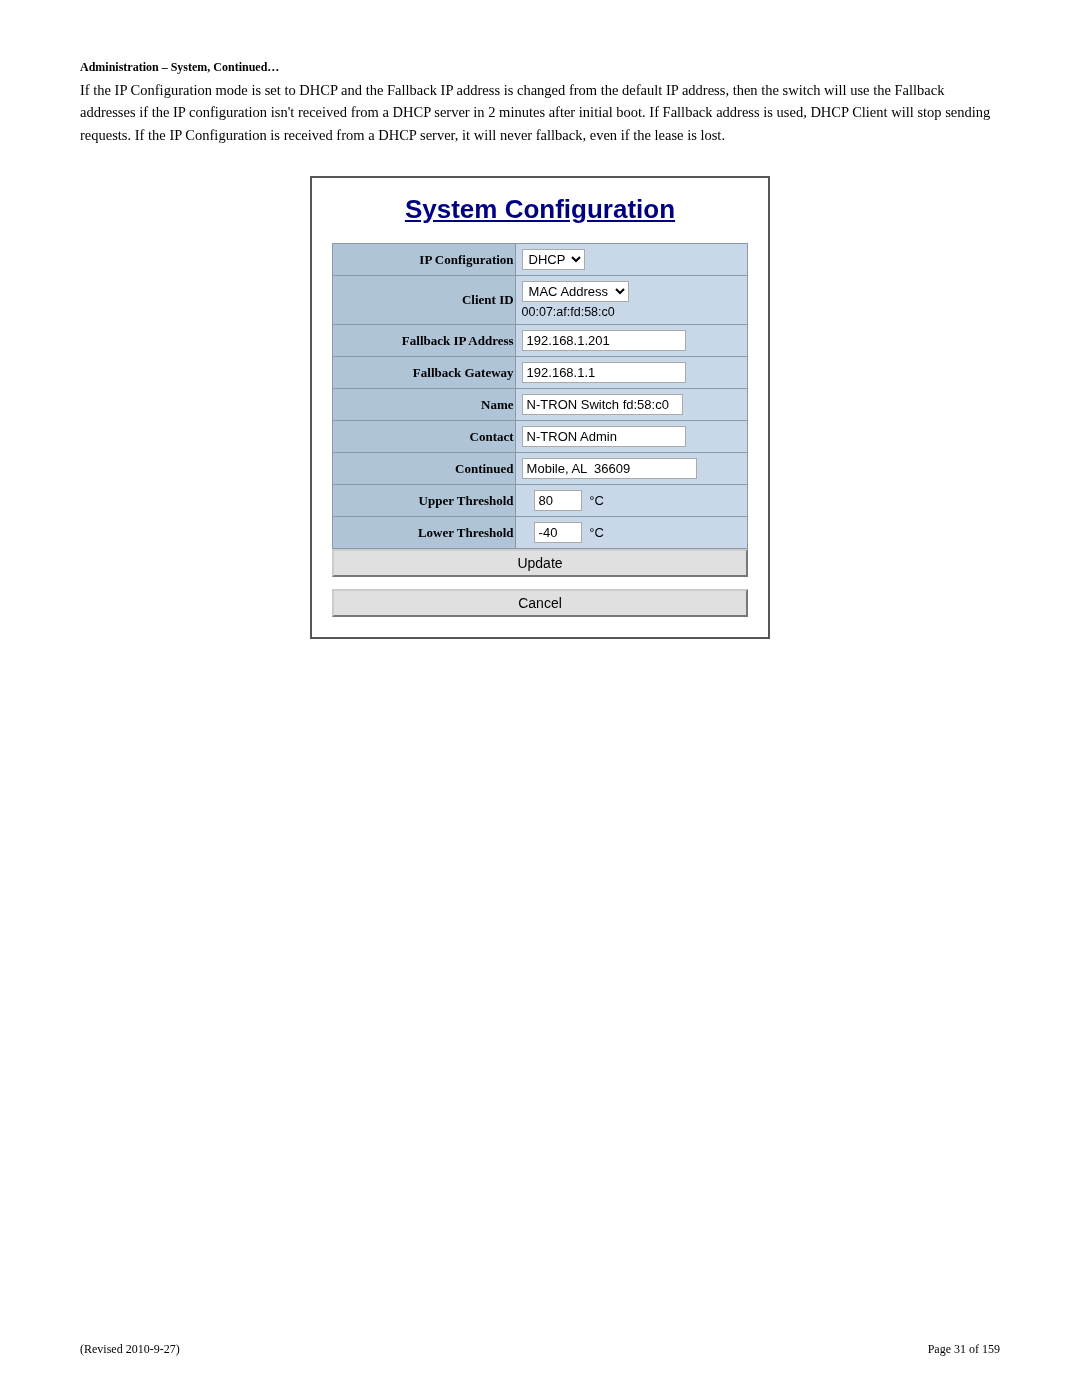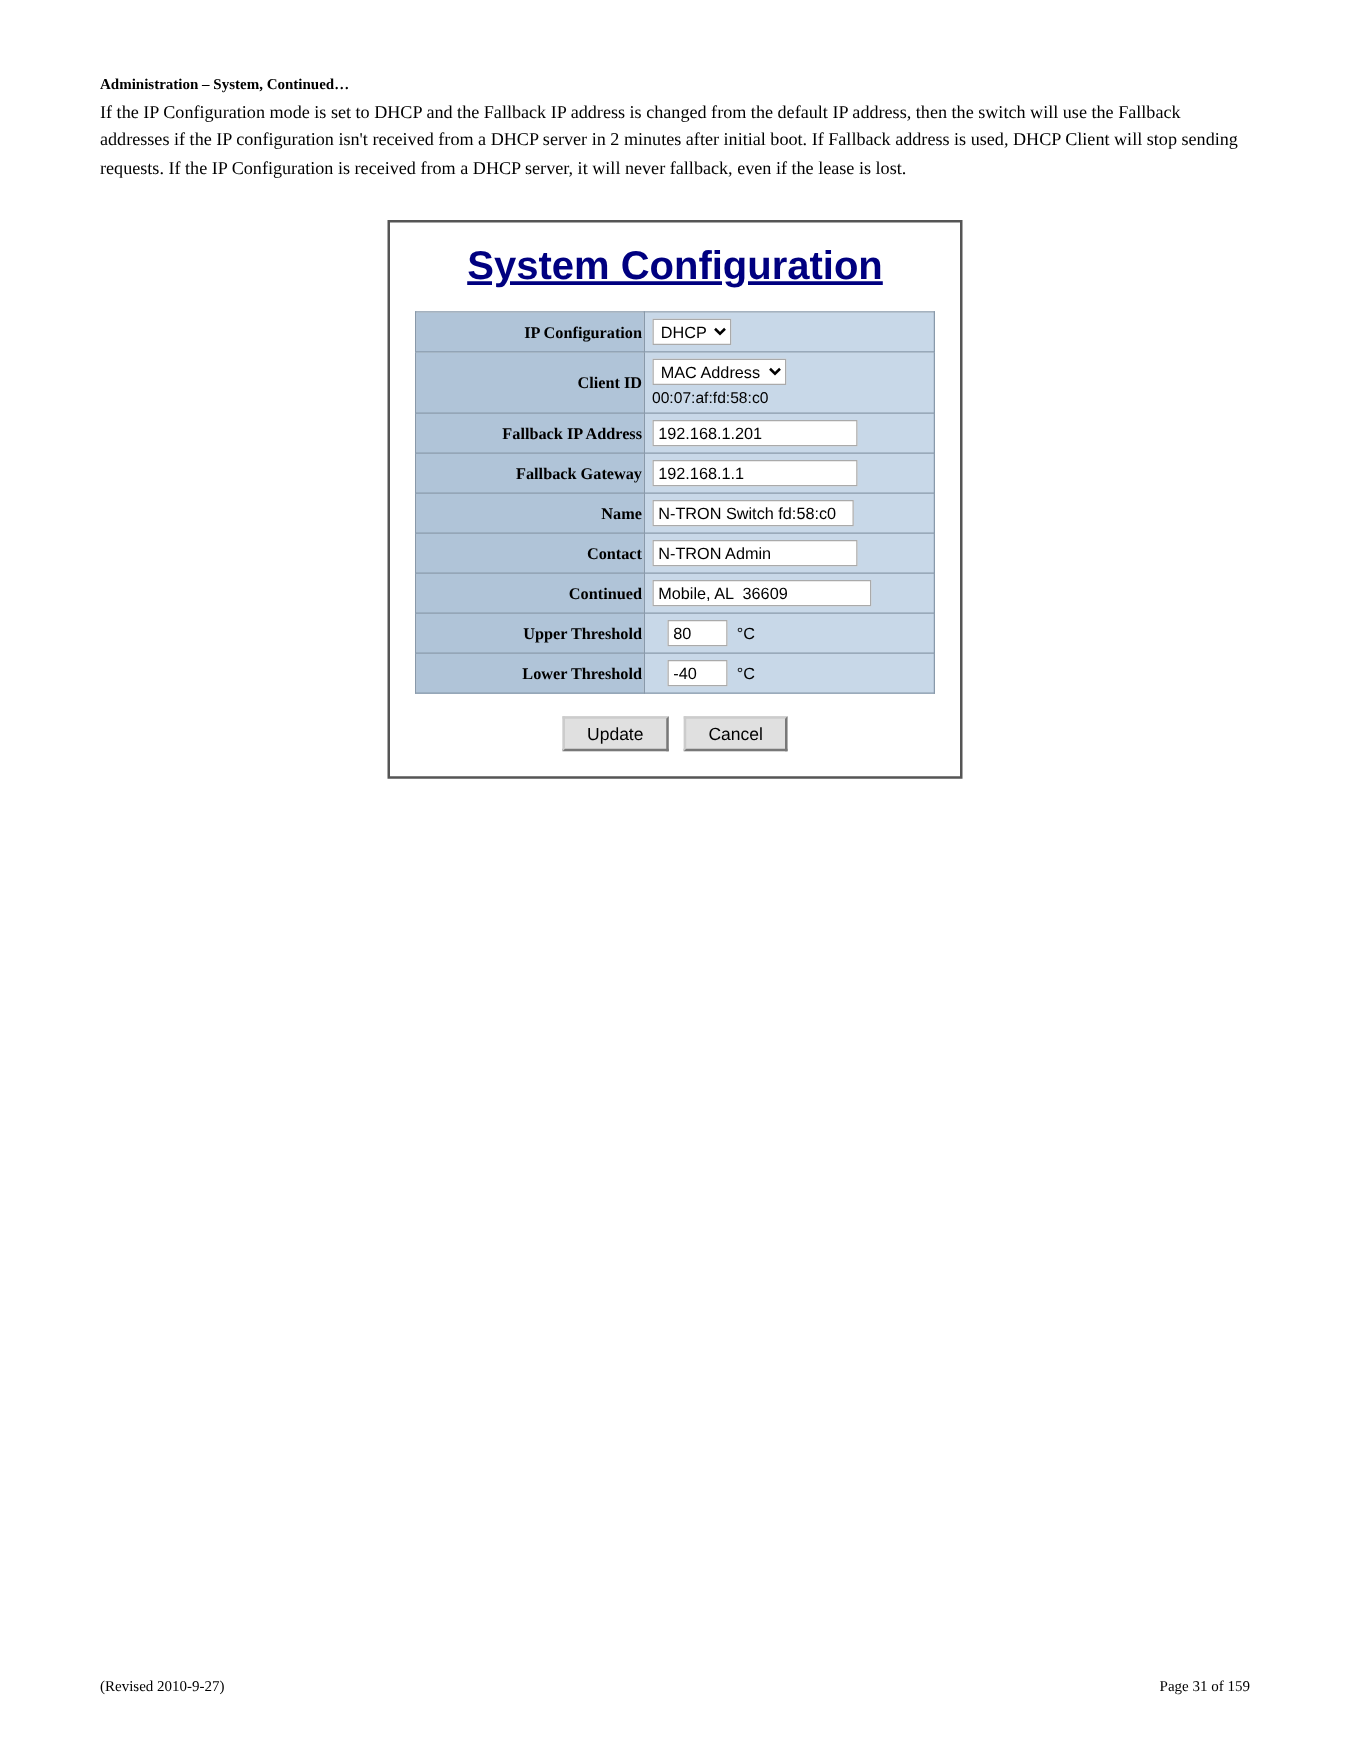--- a/index.html
+++ b/index.html
@@ -36,21 +36,21 @@
 
     .sys-config-panel {
       border: 2px solid #555;
       background: #fff;
       width: 460px;
       padding: 16px 20px 20px 20px;
     }
 
     .panel-title {
       text-align: center;
-      font-size: 32px;
+      font-size: 26px;
       font-weight: bold;
       color: #000080;
       text-decoration: underline;
       margin-bottom: 18px;
       font-family: Arial, sans-serif;
     }
 
     .config-table {
       width: 100%;
       border-collapse: collapse;
@@ -113,21 +113,22 @@
       background: #fff;
       padding: 1px 2px;
       font-family: Arial, sans-serif;
     }
 
     
     .button-row {
       display: flex;
       justify-content: center;
       gap: 12px;
-      margin-top: 18px;
+      margin-top: 0;
+      flex-direction: column;
     }
 
     .btn-action {
       font-size: 14px;
       font-family: Arial, sans-serif;
       padding: 4px 18px;
       border: 2px outset #ccc;
       background: #e0e0e0;
       cursor: pointer;
     }

